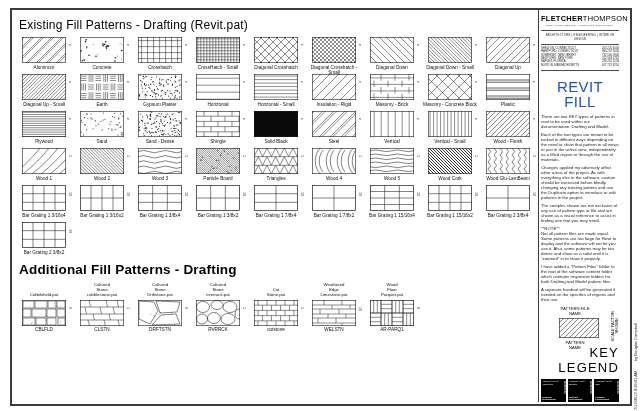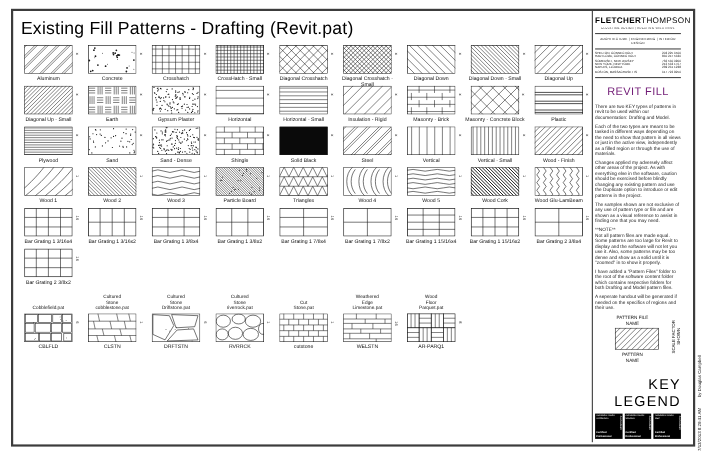--- a/index.html
+++ b/index.html
@@ -1,21 +1,21 @@
 <!DOCTYPE html>
 <html><head>
 <meta charset="utf-8">
 <style>
   html,body{margin:0;padding:0;background:#ffffff;}
   .page{position:relative;width:640px;height:411px;background:#fff;overflow:hidden;
         font-family:"Liberation Sans","DejaVu Sans",sans-serif;color:#111;}
   .frame{position:absolute;left:10px;top:8px;width:618px;height:394px;border:2px solid #3c3c3c;}
   
   .main{position:absolute;left:3px;top:0;width:524px;height:392px;}
-  .title1{font-size:16px;font-weight:400;color:#000;margin:8px 0 5px 4px;letter-spacing:.2px;}
+  .title1{font-size:12px;font-weight:400;color:#000;margin:8px 0 5px 4px;letter-spacing:.2px;}
   .title2{font-size:13.5px;font-weight:700;color:#000;margin:3px 0 1px 4px;letter-spacing:.2px;}
   .pgrid{display:flex;flex-wrap:wrap;width:524px;align-content:flex-start;}
   .cell{width:58px;height:37px;display:flex;flex-direction:column;align-items:center;}
   .swrow{position:relative;width:44px;height:26px;}
   .swrow svg{display:block;}
   .scalemark{position:absolute;left:46px;top:7px;font-size:3.6px;color:#222;
              writing-mode:vertical-rl;letter-spacing:.2px;}
   .plabel{font-size:4.7px;line-height:1.12;text-align:center;width:56px;margin-top:1.5px;color:#111;}
   
   .agrid{display:flex;width:524px;}
@@ -25,21 +25,21 @@
   .prel{white-space:pre-line;}
   
   .sidebar{position:absolute;left:526px;top:0;width:83px;height:392px;border-left:1.5px solid #3c3c3c;
            display:flex;flex-direction:column;align-items:stretch;padding:0 2px;box-sizing:border-box;}
   .tb-logo{margin-top:4px;text-align:right;font-size:7.4px;letter-spacing:.3px;color:#000;}
   .tb-logo .b{font-weight:700;}
   .tb-tag{text-align:center;font-size:2.5px;letter-spacing:.35px;color:#333;margin-top:1px;}
   .rule{border-top:.8px solid #4a4a4a;margin:2.5px 0;}
   .tb-serv{text-align:center;font-size:2.8px;letter-spacing:.25px;color:#222;}
   .office{display:flex;justify-content:space-between;font-size:2.8px;line-height:1.2;color:#222;}
-  .tb-heading{text-align:center;font-size:10px;font-weight:400;line-height:1.0;color:#701a75;
+  .tb-heading{text-align:center;font-size:15px;font-weight:400;line-height:1.0;color:#1d4ed8;
               margin-top:6px;letter-spacing:.4px;}
   .paras{margin-top:5px;}
   .para{font-size:4.3px;line-height:1.18;color:#222;margin-bottom:2.6px;}
   .keydiag{position:relative;height:52px;margin-top:3px;}
   .kd-file{position:absolute;left:0;right:10px;top:0;text-align:center;font-size:4.2px;line-height:1.1;color:#111;}
   .kd-sw{position:absolute;left:18px;top:11px;}
   .kd-name{position:absolute;left:0;right:10px;top:34px;text-align:center;font-size:4.2px;line-height:1.1;color:#111;}
   .kd-scale{position:absolute;right:-1px;top:4px;font-size:4px;line-height:1.1;color:#111;
             writing-mode:vertical-rl;transform:rotate(180deg);text-align:center;white-space:pre-line;}
   .keylegend{text-align:right;font-size:13px;letter-spacing:1.2px;color:#000;margin-top:3px;}
@@ -1425,20 +1425,21 @@
                 <line x1="22" y1="0.4" x2="22" y2="25.6" stroke="#1b1b1b" stroke-width="0.55"></line>
                 <line x1="33" y1="0.4" x2="33" y2="25.6" stroke="#1b1b1b" stroke-width="0.55"></line>
                 <line x1="0.4" y1="8.666666666666666" x2="43.6" y2="8.666666666666666" stroke="#1b1b1b" stroke-width="0.55"></line>
                 <line x1="0.4" y1="17.333333333333332" x2="43.6" y2="17.333333333333332" stroke="#1b1b1b" stroke-width="0.55"></line>
               </svg>
               <span class="scalemark">16</span>
             </div>
             <div class="plabel">Bar Grating 2 3/8x2</div>
           </div>
         </div>
+      <div class="title2">Additional Fill Patterns - Drafting</div>
       <div class="agrid" id="additional-grid">
           <div class="acell">
             <div class="ahead prel">Cobblefield.pat</div>
             <div class="swrow">
               <svg width="44" height="26" viewBox="0 0 44 26">
                 <rect x="1" y="1" width="11" height="7" fill="none" stroke="#1b1b1b" stroke-width="0.5"></rect>
                 <rect x="13" y="1" width="12" height="7" fill="none" stroke="#1b1b1b" stroke-width="0.5"></rect>
                 <rect x="26" y="1" width="8" height="7" fill="none" stroke="#1b1b1b" stroke-width="0.5"></rect>
                 <rect x="35" y="1" width="8" height="7" fill="none" stroke="#1b1b1b" stroke-width="0.5"></rect>
                 <rect x="1" y="9" width="8" height="8" fill="none" stroke="#1b1b1b" stroke-width="0.5"></rect>

